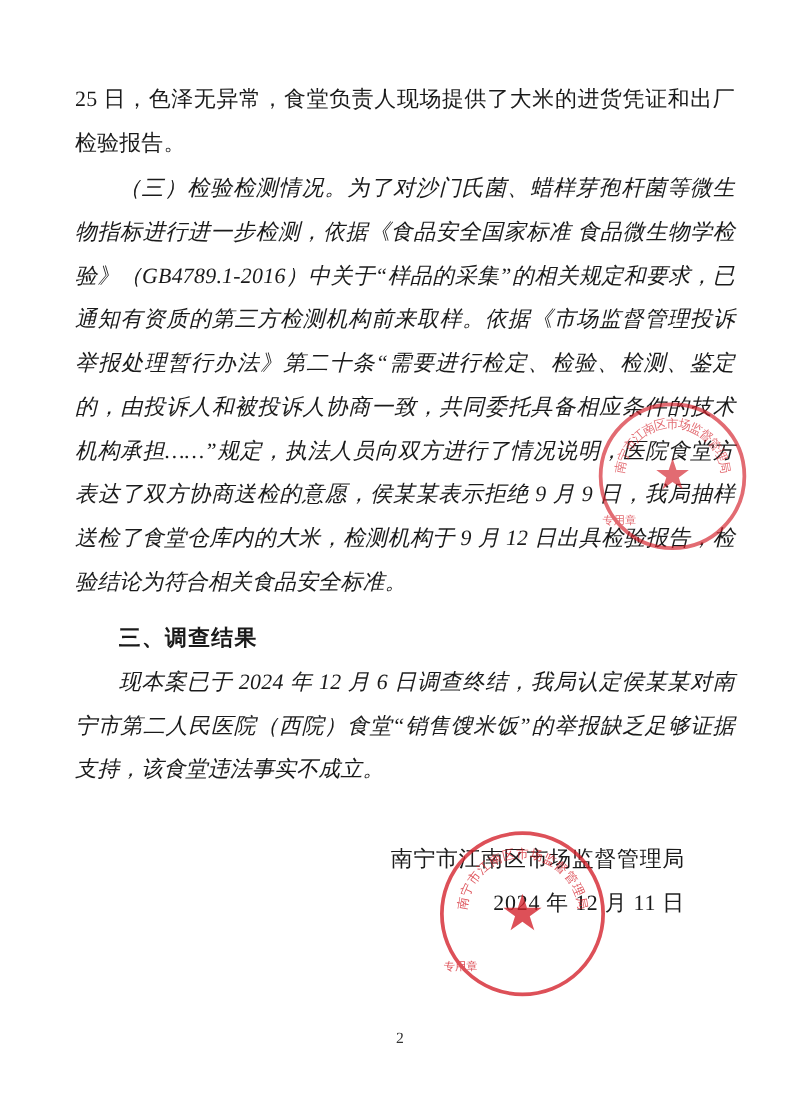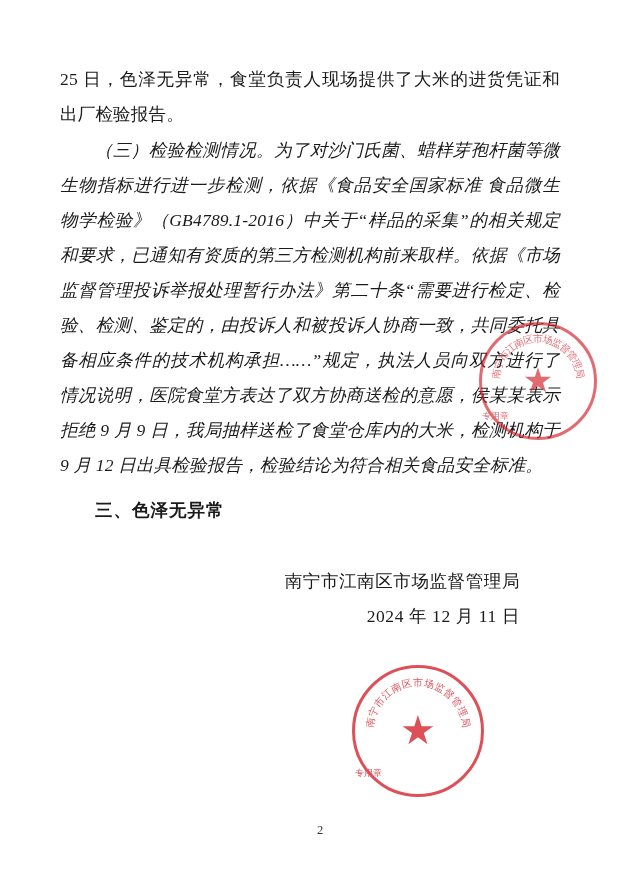--- a/index.html
+++ b/index.html
@@ -13,21 +13,21 @@
     font-family: "Liberation Serif", "DejaVu Serif", serif;
     color: #1a1a1a;
     overflow: hidden;
     position: relative;
   }
   .page {
     position: relative;
     width: 640px;
     height: 882px;
     box-sizing: border-box;
-    padding: 62px 80px 0 60px;
+    padding: 62px 52px 0 60px;
   }
   .doc-body {
     position: relative;
     z-index: 2;
   }
   p.para {
     margin: 0 0 1px 0;
     font-size: 17.5px;
     line-height: 35px;
     text-align: justify;
@@ -128,22 +128,23 @@
 </style>
 </head>
 <body>
 
 <div class="page">
 
   <div class="doc-body">
     <p class="para">25 日，色泽无异常，食堂负责人现场提供了大米的进货凭证和出厂检验报告。</p>
     <p class="para indent">（三）检验检测情况。为了对沙门氏菌、蜡样芽孢杆菌等微生物指标进行进一步检测，依据《食品安全国家标准 食品微生物学检验》（GB4789.1-2016）中关于“样品的采集”的相关规定和要求，已通知有资质的第三方检测机构前来取样。依据《市场监督管理投诉举报处理暂行办法》第二十条“需要进行检定、检验、检测、鉴定的，由投诉人和被投诉人协商一致，共同委托具备相应条件的技术机构承担……”规定，执法人员向双方进行了情况说明，医院食堂方表达了双方协商送检的意愿，侯某某表示拒绝 9 月 9 日，我局抽样送检了食堂仓库内的大米，检测机构于 9 月 12 日出具检验报告，检验结论为符合相关食品安全标准。</p>
 
-    <h3 class="section">三、色泽无异常</h3>
+    <h3 class="section">三、调查结果</h3>
 
+    <p class="para indent">现本案已于 2024 年 12 月 6 日调查终结，我局认定侯某某对南宁市第二人民医院（西院）食堂“销售馊米饭”的举报缺乏足够证据支持，该食堂违法事实不成立。</p>
     <div class="gap-med"></div>
   </div>
 
   <div class="signature">
     <div class="line">南宁市江南区市场监督管理局</div>
     <div class="line">2024 年 12 月 11 日</div>
   </div>
 
   <div class="seal seal-main">
     <div class="seal-ring-text">

